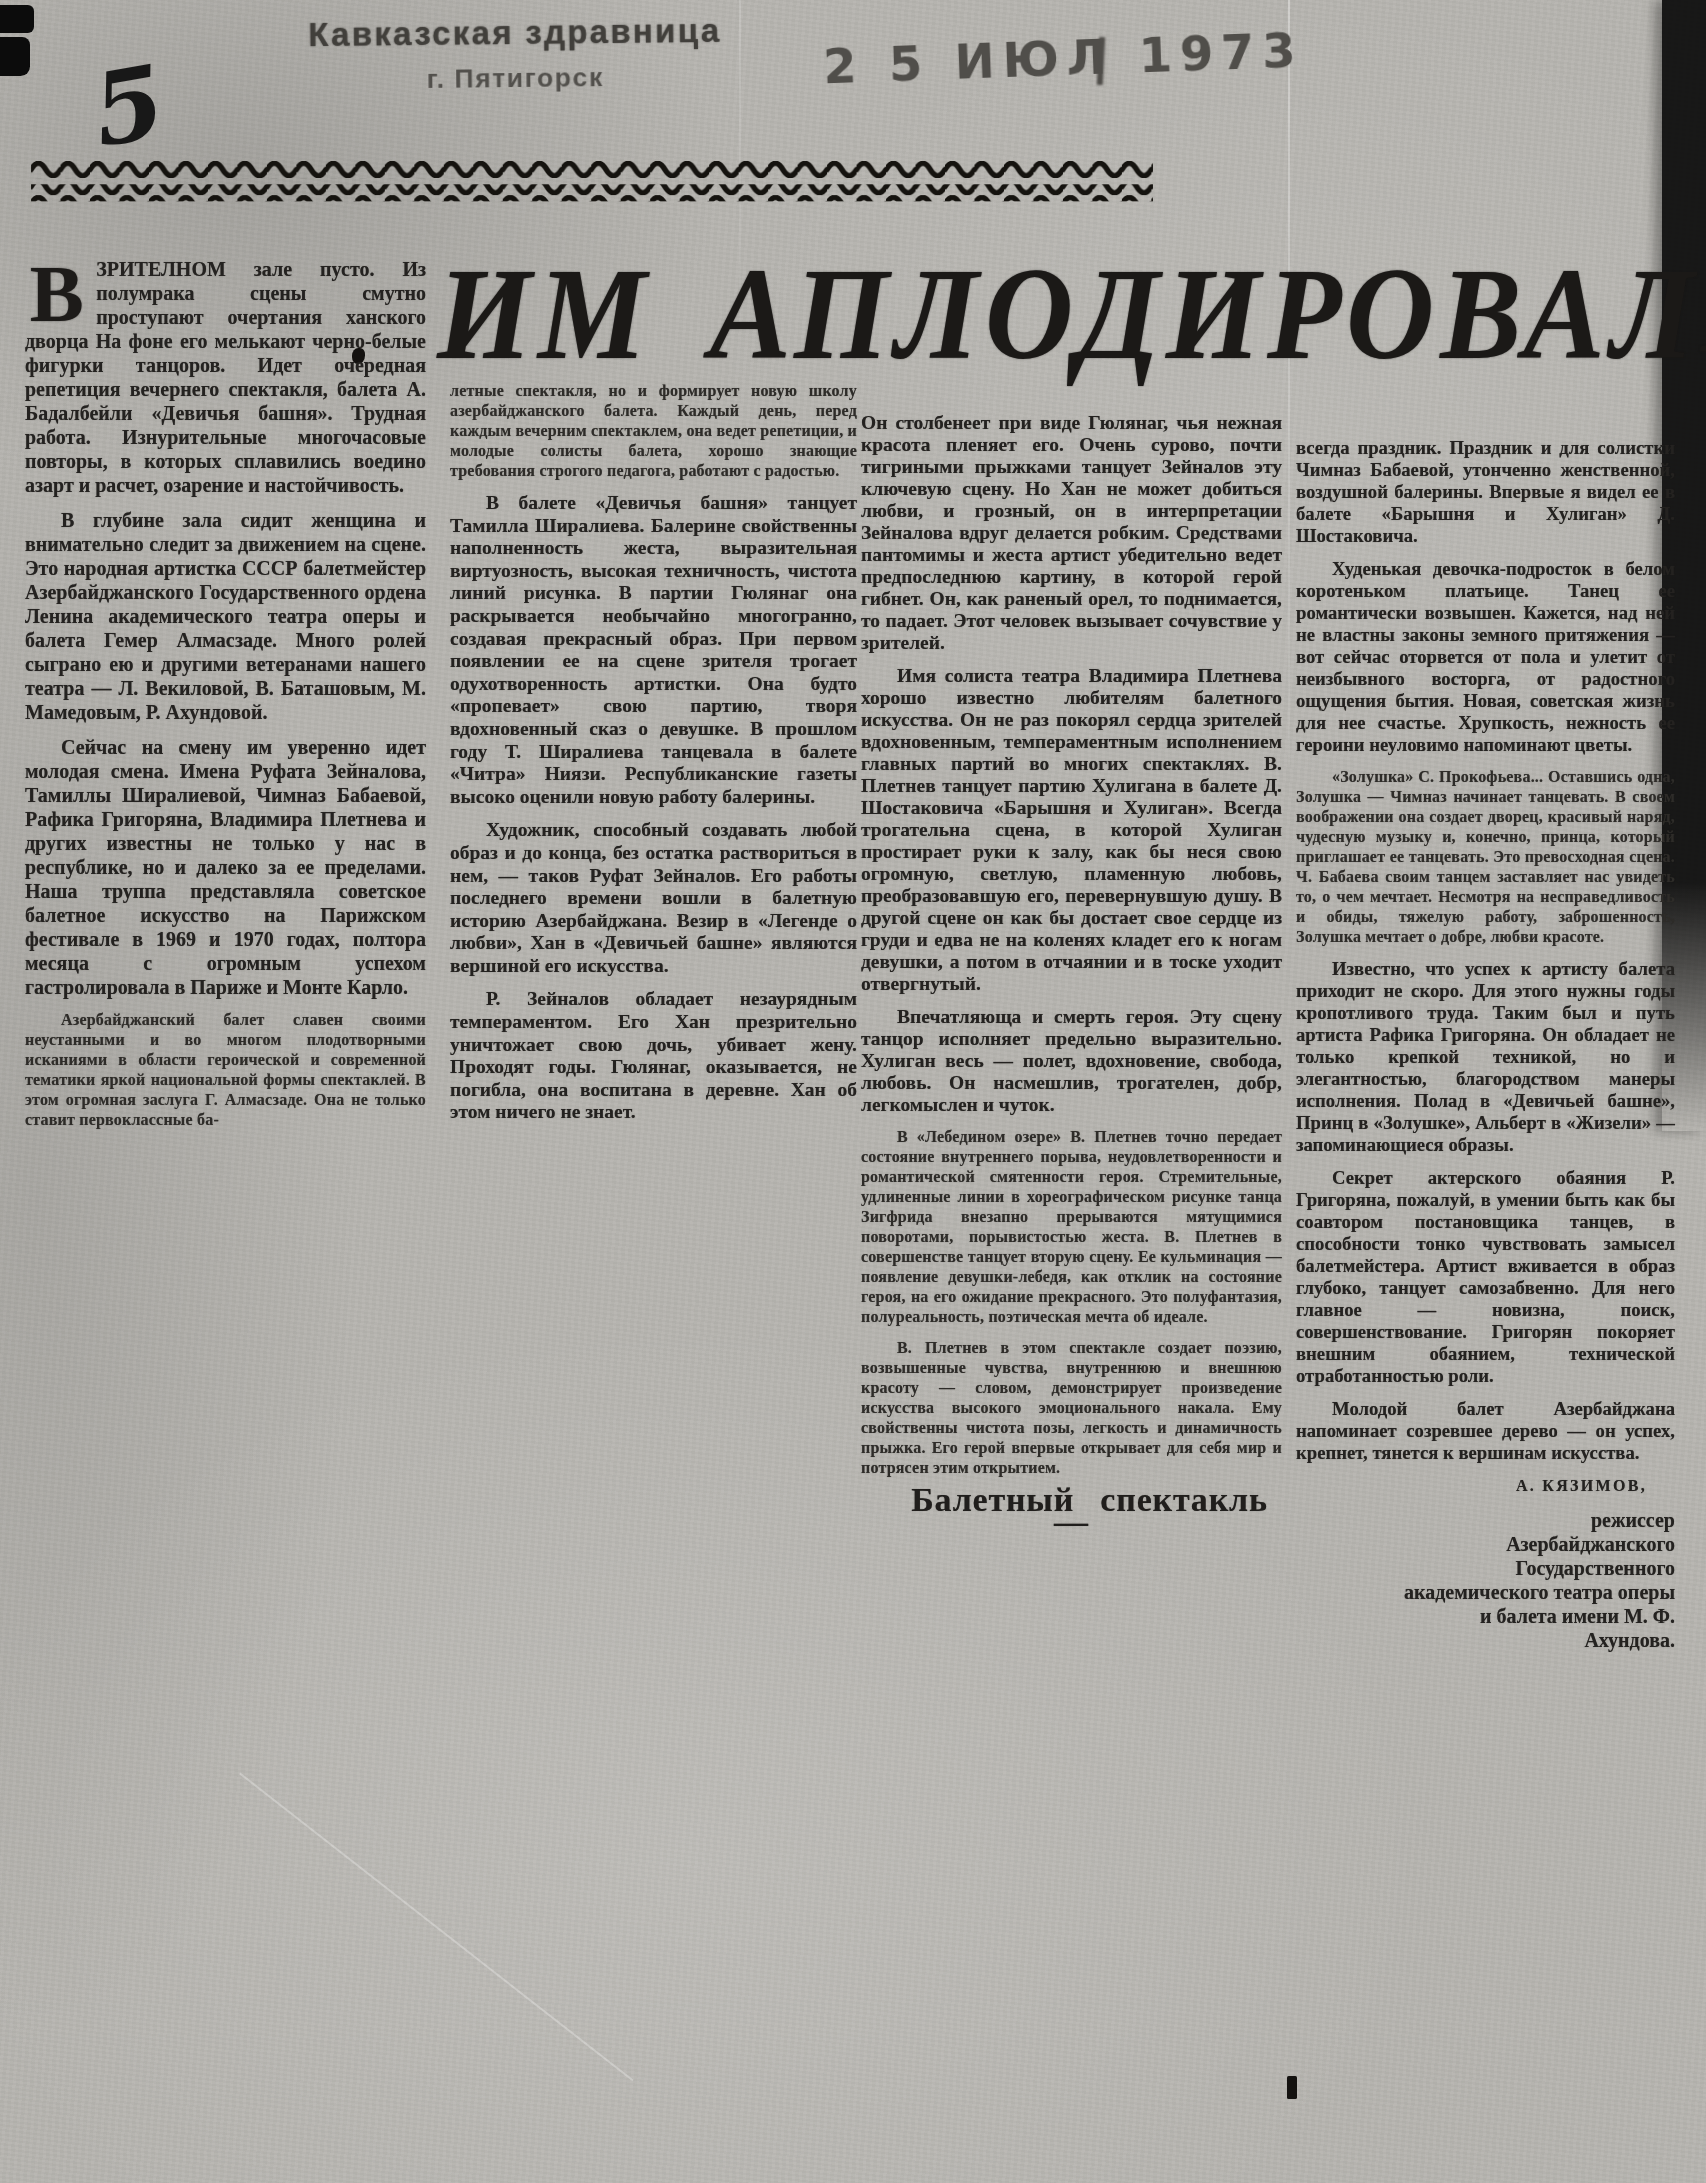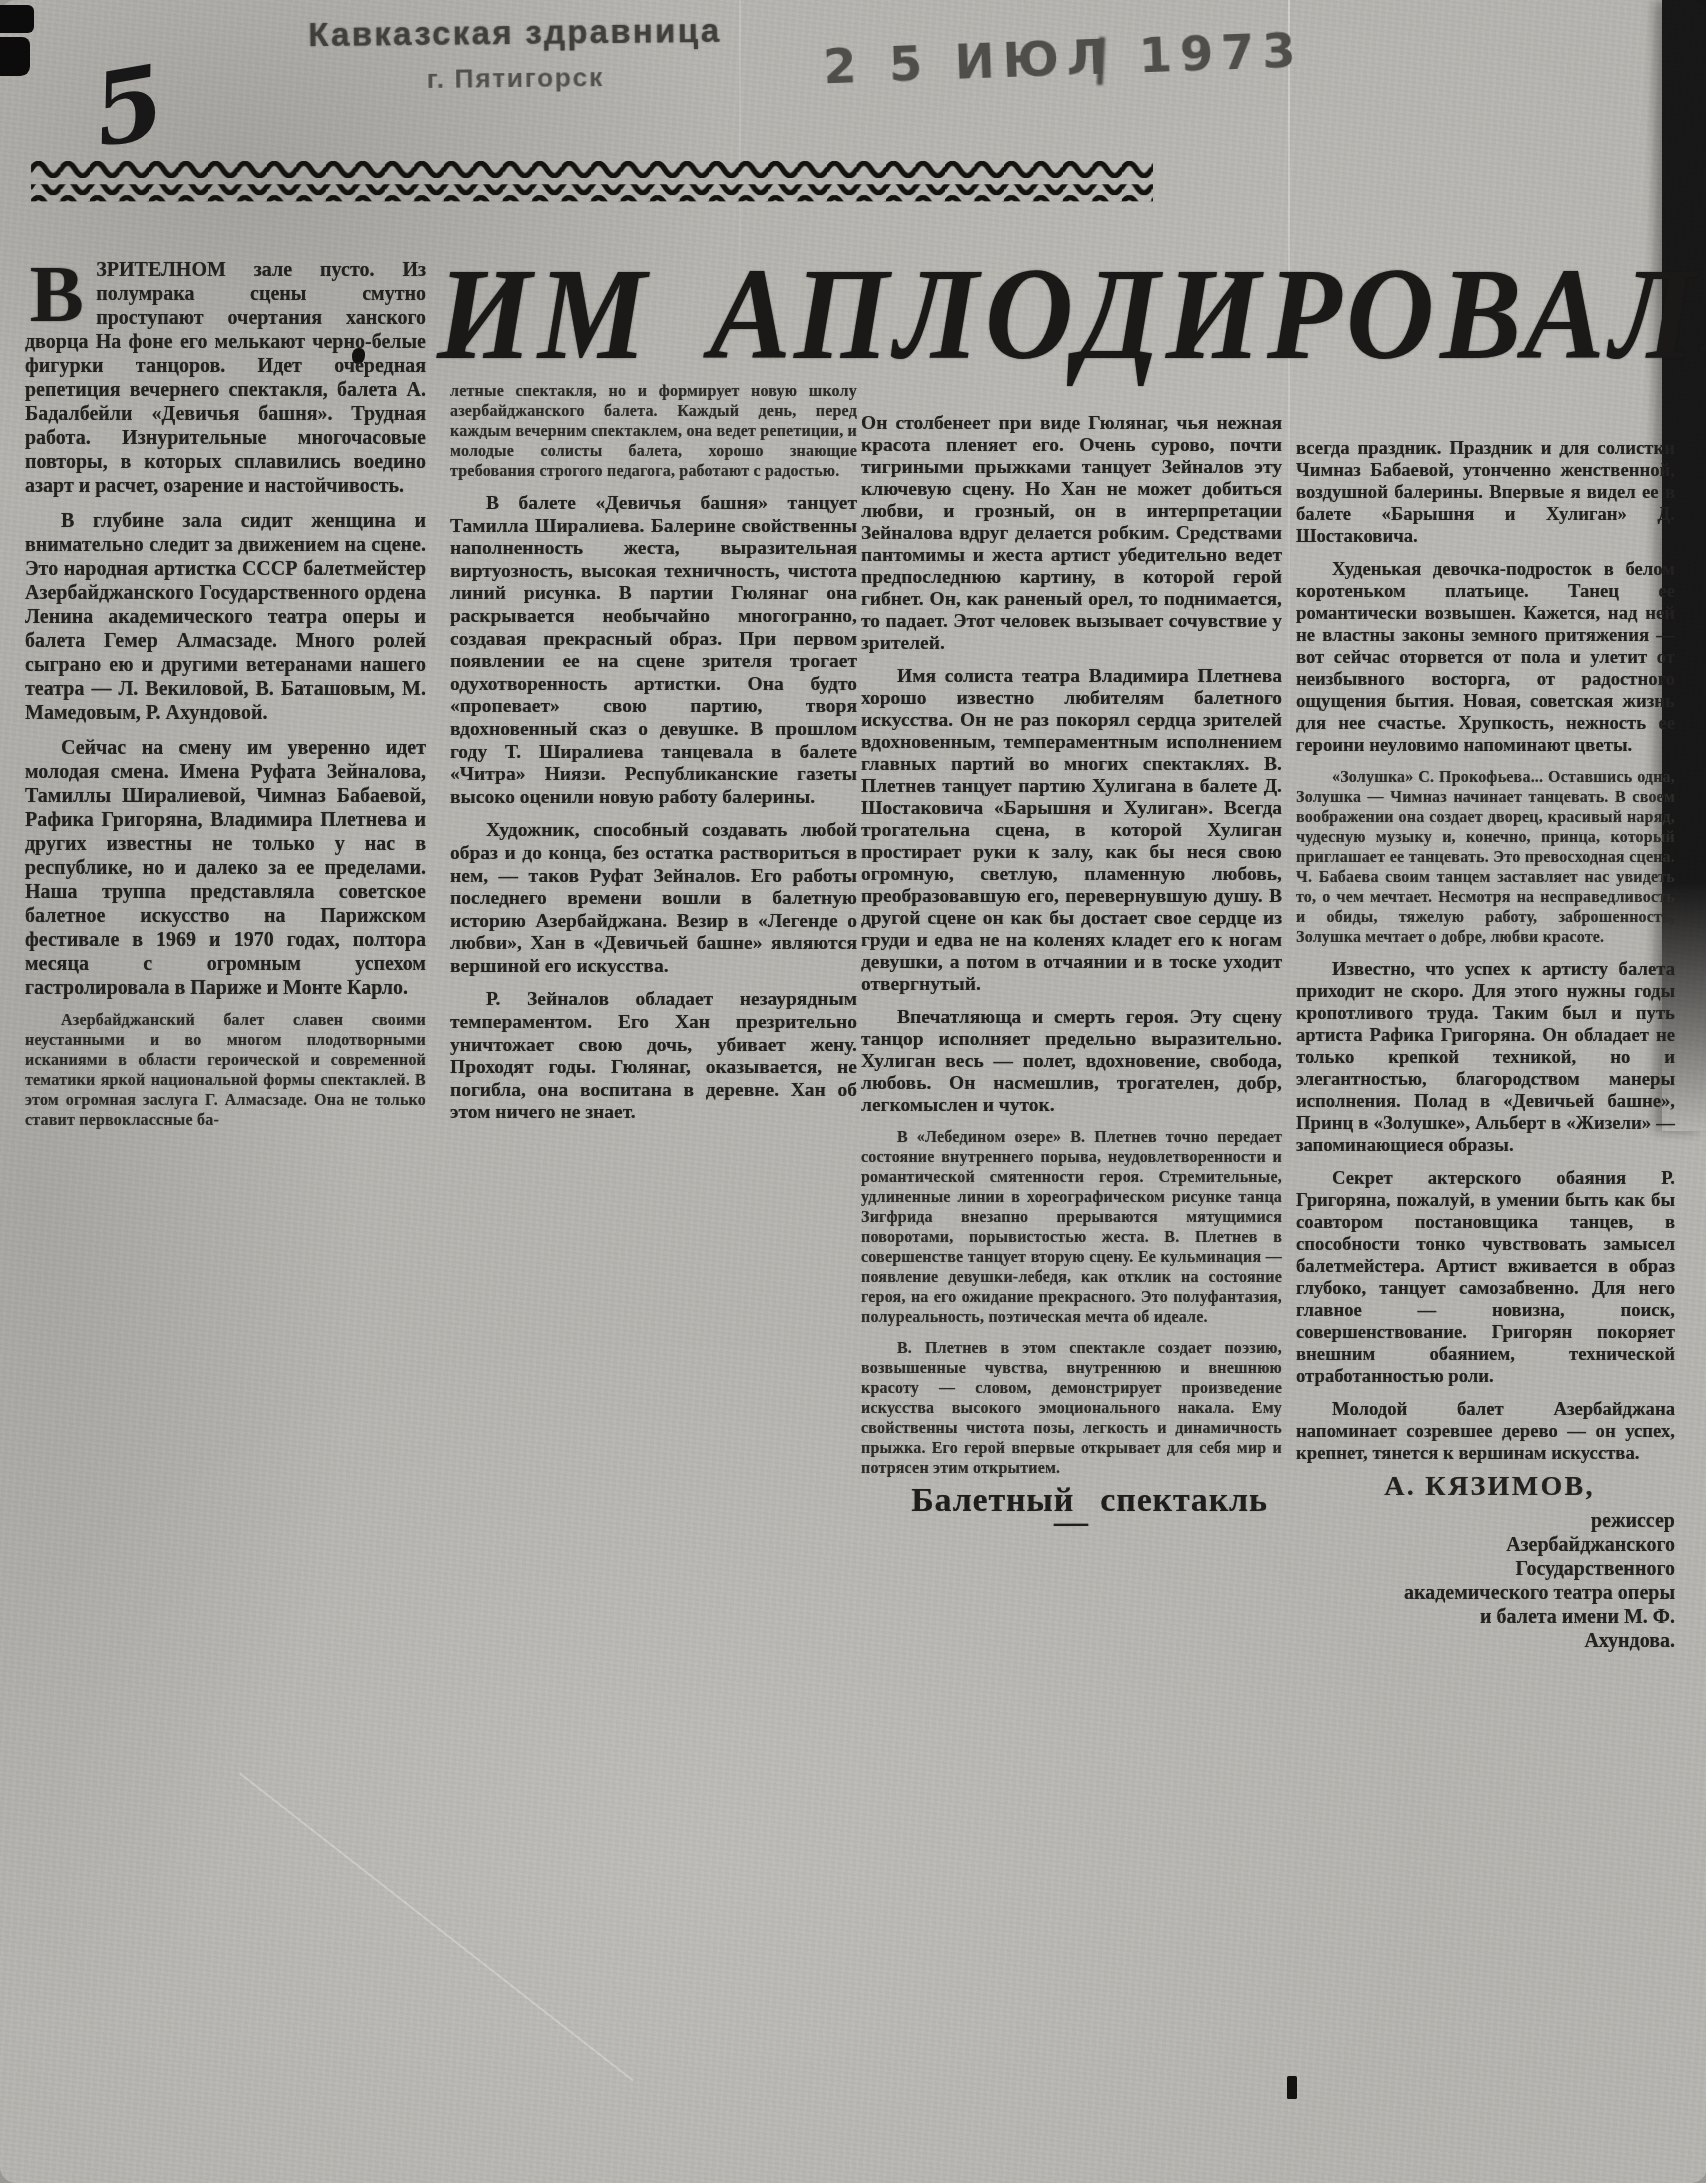--- a/index.html
+++ b/index.html
@@ -11,21 +11,20 @@
   #scan{
     position:absolute;inset:0;
     background:
       radial-gradient(ellipse 702px 468px at 14% 8%, rgba(0,0,0,0.10), transparent 70%),
       radial-gradient(ellipse 936px 702px at 75% 20%, rgba(255,255,255,0.07), transparent 65%),
       radial-gradient(ellipse 1092px 780px at 40% 85%, rgba(255,255,255,0.10), transparent 70%),
       radial-gradient(ellipse 546px 1404px at 2% 55%, rgba(0,0,0,0.08), transparent 60%),
       repeating-linear-gradient(7deg, rgba(0,0,0,0.018) 0 2.3px, rgba(255,255,255,0.02) 2.3px 4.7px),
       repeating-linear-gradient(94deg, rgba(0,0,0,0.015) 0 3.9px, rgba(255,255,255,0.015) 3.9px 7px),
       #b7b5b0;
-    border-radius: 16px;
   }
   
   .corner-mark{position:absolute;background:#0c0c0c;}
   .right-band{
     position:absolute;right:0;top:0;width:45px;height:1131px;
     background:linear-gradient(180deg,#0b0b0b 0%,#0b0b0b 78%,rgba(11,11,11,0) 100%);
     box-shadow:-7.8px 0 11px rgba(0,0,0,0.35);
     opacity:.92;
   }
   .crease-v{position:absolute;width:2.3px;background:linear-gradient(180deg,rgba(255,255,255,0.35),rgba(255,255,255,0.05));}
@@ -88,22 +87,22 @@
   .dropcap{
     float:left;font-size:81px;line-height:65px;font-weight:bold;
     padding:4.7px 12.5px 0 4.7px;color:#1d1b19;text-shadow:0 0 1.6px rgba(25,23,21,.7);
   }
   .lead-out{
     margin-top:26.5px;font-size:34px;font-weight:bold;text-indent:0;
     text-align:center;word-spacing:17px;letter-spacing:0.8px;color:#201e1c;
     text-shadow:0 0 0.8px rgba(30,28,26,.8);
   }
   .sig-name{
-    margin-top:20px;text-align:center;padding-right:28px;
-    font-size:28px;font-weight:bold;letter-spacing:2.3px;text-indent:0;
+    margin-top:20px;text-align:right;padding-right:28px;
+    font-size:16px;font-weight:bold;letter-spacing:2.3px;text-indent:0;
   }
   .sig-title{
     text-align:right;padding-left:101px;
     font-size:20px;line-height:24px;font-weight:bold;text-indent:0;
   }
 </style>
 </head>
 <body>
 
 <div id="scan">

